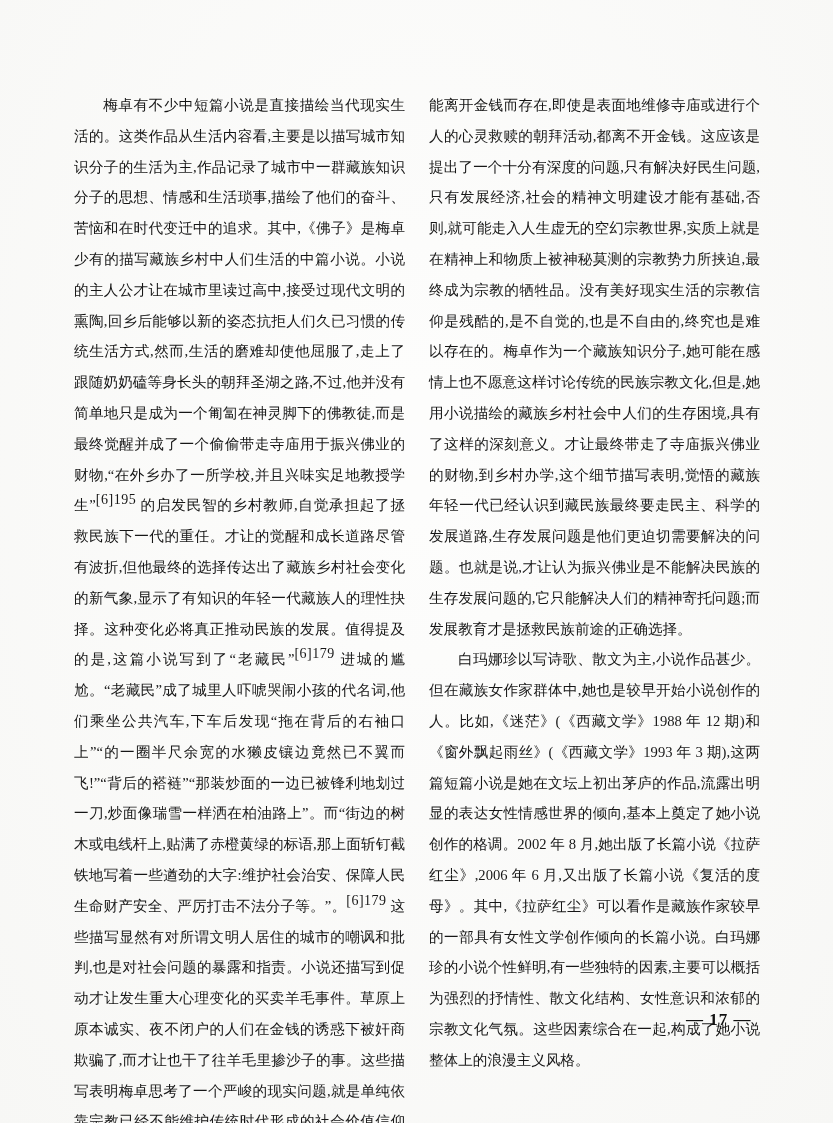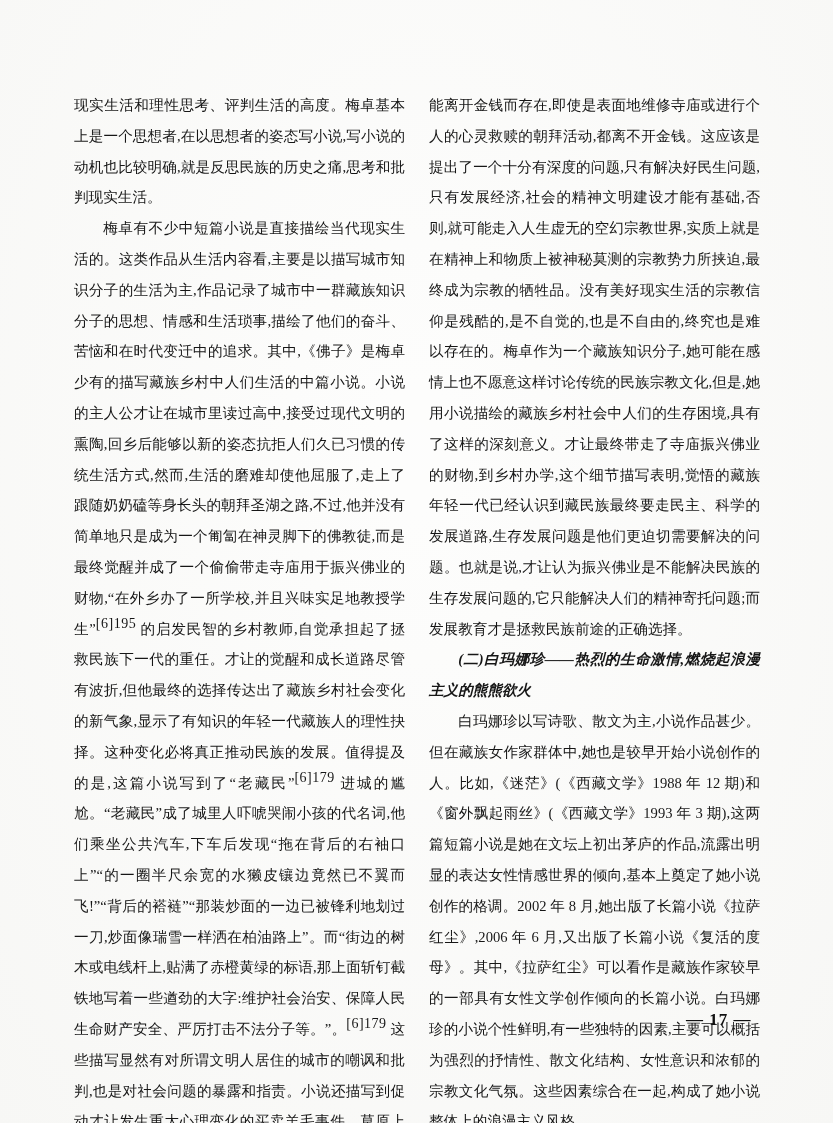--- a/index.html
+++ b/index.html
@@ -65,23 +65,21 @@
     letter-spacing: 1px;
     white-space: nowrap;
   }
 </style>
 </head>
 <body>
 
 <div class="page">
   <div class="text-area">
     <div class="column">
-        <p class="para"><span>现实生活和理性思考、评判生活的高度。梅卓基本上是一个思想者,在以思想者的姿态写小说,写小说的动机也比较明确,就是反思民族的历史之痛,思考和批判现实生活。</span></p>
         <p class="para indent"><span>梅卓有不少中短篇小说是直接描绘当代现实生活的。这类作品从生活内容看,主要是以描写城市知识分子的生活为主,作品记录了城市中一群藏族知识分子的思想、情感和生活琐事,描绘了他们的奋斗、苦恼和在时代变迁中的追求。其中,《佛子》是梅卓少有的描写藏族乡村中人们生活的中篇小说。小说的主人公才让在城市里读过高中,接受过现代文明的熏陶,回乡后能够以新的姿态抗拒人们久已习惯的传统生活方式,然而,生活的磨难却使他屈服了,走上了跟随奶奶磕等身长头的朝拜圣湖之路,不过,他并没有简单地只是成为一个匍匐在神灵脚下的佛教徒,而是最终觉醒并成了一个偷偷带走寺庙用于振兴佛业的财物,“在外乡办了一所学校,并且兴味实足地教授学生”</span><sup class="cite">[6]195</sup><span> 的启发民智的乡村教师,自觉承担起了拯救民族下一代的重任。才让的觉醒和成长道路尽管有波折,但他最终的选择传达出了藏族乡村社会变化的新气象,显示了有知识的年轻一代藏族人的理性抉择。这种变化必将真正推动民族的发展。值得提及的是,这篇小说写到了“老藏民”</span><sup class="cite">[6]179</sup><span> 进城的尴尬。“老藏民”成了城里人吓唬哭闹小孩的代名词,他们乘坐公共汽车,下车后发现“拖在背后的右袖口上”“的一圈半尺余宽的水獭皮镶边竟然已不翼而飞!”“背后的褡裢”“那装炒面的一边已被锋利地划过一刀,炒面像瑞雪一样洒在柏油路上”。而“街边的树木或电线杆上,贴满了赤橙黄绿的标语,那上面斩钉截铁地写着一些遒劲的大字:维护社会治安、保障人民生命财产安全、严厉打击不法分子等。”。</span><sup class="cite">[6]179</sup><span> 这些描写显然有对所谓文明人居住的城市的嘲讽和批判,也是对社会问题的暴露和指责。小说还描写到促动才让发生重大心理变化的买卖羊毛事件。草原上原本诚实、夜不闭户的人们在金钱的诱惑下被奸商欺骗了,而才让也干了往羊毛里掺沙子的事。这些描写表明梅卓思考了一个严峻的现实问题,就是单纯依靠宗教已经不能维护传统时代形成的社会价值信仰和生活秩序,至少是旧有的一切都在发生变化,这种变化给藏族同胞的心灵带来了痛苦,他们正处在维护传统、抗拒现实而又难以为继的困境中。因为在商品经济时代,他们也不</span></p>
       </div>
     <div class="column">
         <p class="para"><span>能离开金钱而存在,即使是表面地维修寺庙或进行个人的心灵救赎的朝拜活动,都离不开金钱。这应该是提出了一个十分有深度的问题,只有解决好民生问题,只有发展经济,社会的精神文明建设才能有基础,否则,就可能走入人生虚无的空幻宗教世界,实质上就是在精神上和物质上被神秘莫测的宗教势力所挟迫,最终成为宗教的牺牲品。没有美好现实生活的宗教信仰是残酷的,是不自觉的,也是不自由的,终究也是难以存在的。梅卓作为一个藏族知识分子,她可能在感情上也不愿意这样讨论传统的民族宗教文化,但是,她用小说描绘的藏族乡村社会中人们的生存困境,具有了这样的深刻意义。才让最终带走了寺庙振兴佛业的财物,到乡村办学,这个细节描写表明,觉悟的藏族年轻一代已经认识到藏民族最终要走民主、科学的发展道路,生存发展问题是他们更迫切需要解决的问题。也就是说,才让认为振兴佛业是不能解决民族的生存发展问题的,它只能解决人们的精神寄托问题;而发展教育才是拯救民族前途的正确选择。</span></p>
-        <p class="para indent subheading"><span>(二)白玛娜珍——热烈的生命激情,燃烧起浪漫主义的熊熊欲火</span></p>
         <p class="para indent"><span>白玛娜珍以写诗歌、散文为主,小说作品甚少。但在藏族女作家群体中,她也是较早开始小说创作的人。比如,《迷茫》(《西藏文学》1988 年 12 期)和《窗外飘起雨丝》(《西藏文学》1993 年 3 期),这两篇短篇小说是她在文坛上初出茅庐的作品,流露出明显的表达女性情感世界的倾向,基本上奠定了她小说创作的格调。2002 年 8 月,她出版了长篇小说《拉萨红尘》,2006 年 6 月,又出版了长篇小说《复活的度母》。其中,《拉萨红尘》可以看作是藏族作家较早的一部具有女性文学创作倾向的长篇小说。白玛娜珍的小说个性鲜明,有一些独特的因素,主要可以概括为强烈的抒情性、散文化结构、女性意识和浓郁的宗教文化气氛。这些因素综合在一起,构成了她小说整体上的浪漫主义风格。</span></p>
       </div>
   </div>
   <div class="page-number">— 17 —</div>
 </div>
 
 </body></html>

